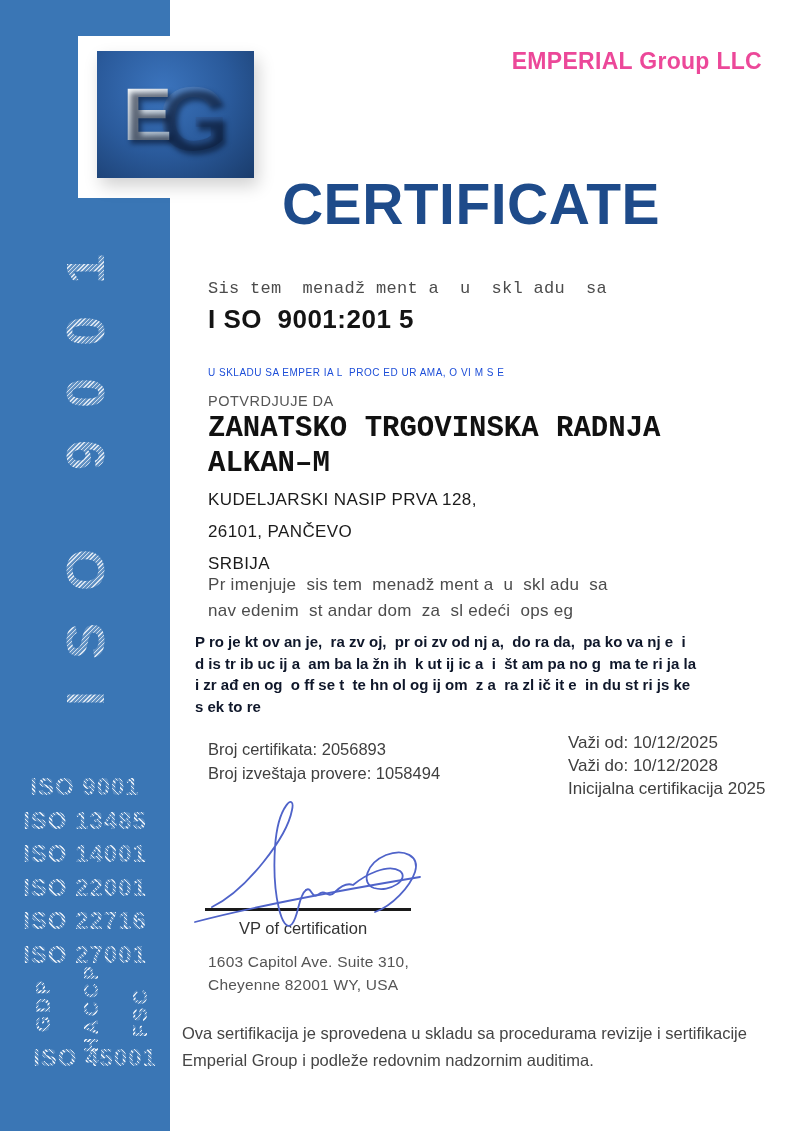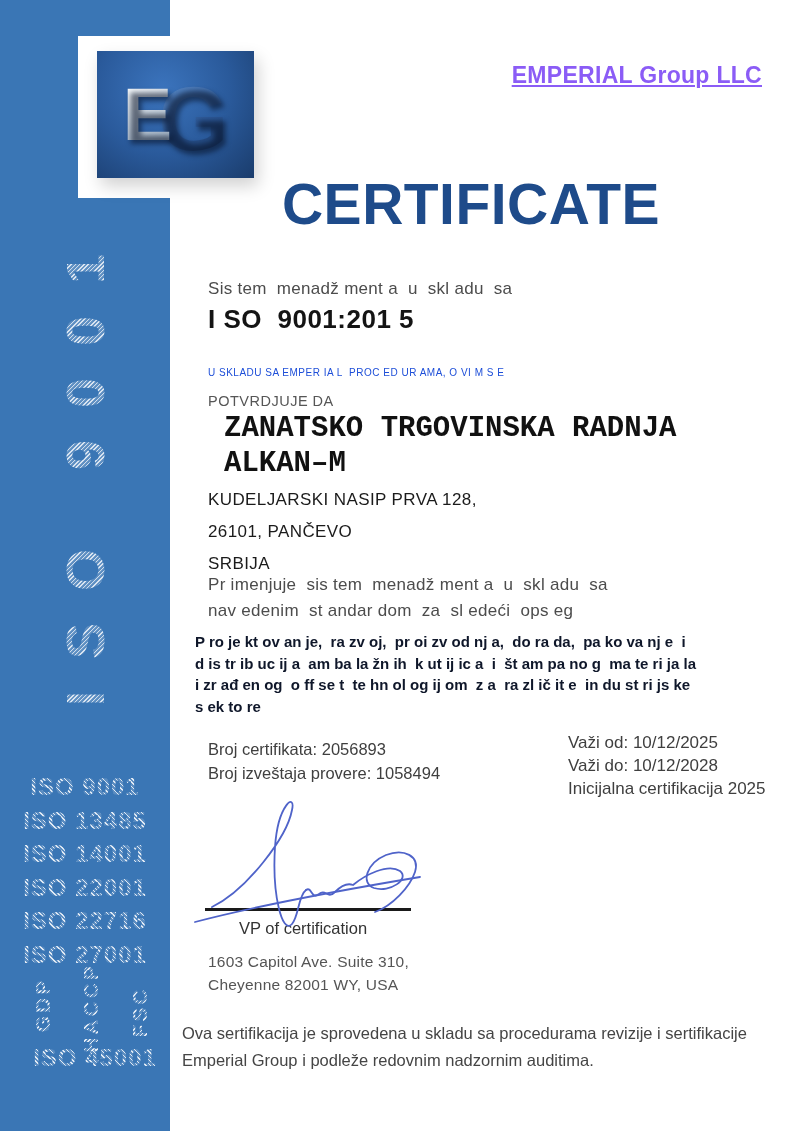--- a/index.html
+++ b/index.html
@@ -66,42 +66,42 @@
   .logo-g { font-size:90px; color:#3f6dad; margin-left:-14px; position:relative; top:4px; z-index:2; }
   @supports ((-webkit-background-clip:text) or (background-clip:text)) {
     .logo-e { background-image:linear-gradient(155deg,#f7fafc 10%,#c2cfdc 55%,#8da1b6 100%);
       -webkit-background-clip:text; background-clip:text; -webkit-text-fill-color:transparent; }
     .logo-g { background-image:linear-gradient(155deg,#5e8fcc 5%,#2c5795 55%,#16335e 100%);
       -webkit-background-clip:text; background-clip:text; -webkit-text-fill-color:transparent; }
   }
 
   
   .header-company {
-    position:absolute; top:62px; right:38px;
-    font-size:23px; font-weight:bold; color:#8b5cf6; letter-spacing:0.3px;text-decoration:underline;
+    position:absolute; top:48px; right:38px;
+    font-size:23px; font-weight:bold; color:#ec4899; letter-spacing:0.3px;
   }
   .cert-title {
     position:absolute; left:170px; right:0; top:171px;
     text-align:center; padding-right:28px;
     font-size:57px; font-weight:bold; color:#1e4b8a; letter-spacing:0.5px;
   }
 
   
   .intro-line1 { position:absolute; left:208px; top:279px;
-    font-size:17px; color:#4c4c4c; letter-spacing:0.3px; }
+    font-size:17px; color:#4c4c4c; letter-spacing:0.3px;font-family:Liberation Mono, monospace; }
   .intro-standard { position:absolute; left:208px; top:304px;
     font-size:26px; font-weight:800; color:#141414; letter-spacing:0.5px; }
   .intro-line2 { position:absolute; left:208px; top:367px;
     font-size:10px; color:#1d4ed8; letter-spacing:0.5px; }
   .intro-line3 { position:absolute; left:208px; top:393px;
     font-size:14.5px; color:#565656; letter-spacing:0.5px; }
 
   .company-name { position:absolute; left:208px; top:411px;
     font-family:"Liberation Mono", monospace; font-weight:bold;
-    font-size:29px; line-height:35px; color:#111;margin-left:16px; }
+    font-size:29px; line-height:35px; color:#111; }
   .company-address { position:absolute; left:208px; top:484px;
     font-size:17px; font-weight:normal; color:#1b1b1b;
     letter-spacing:0.4px; line-height:32px; }
 
   .scope-intro { position:absolute; left:208px; top:572px;
     font-size:17px; color:#4c4c4c; letter-spacing:0.3px; line-height:26px; }
   .scope-text { position:absolute; left:195px; top:631px;
     font-size:15px; font-weight:bold; color:#0f172a; line-height:21.5px; }
 
   .cert-numbers { position:absolute; left:208px; top:737px;

